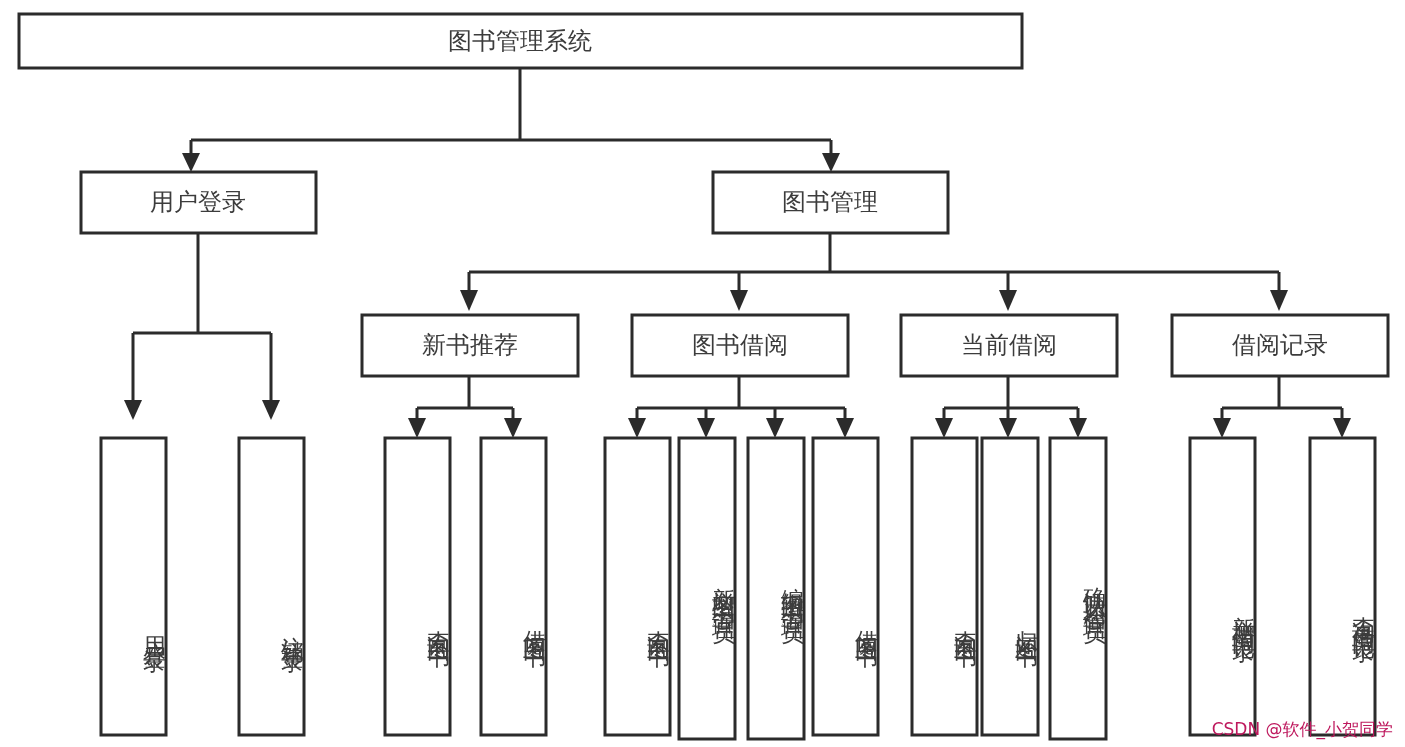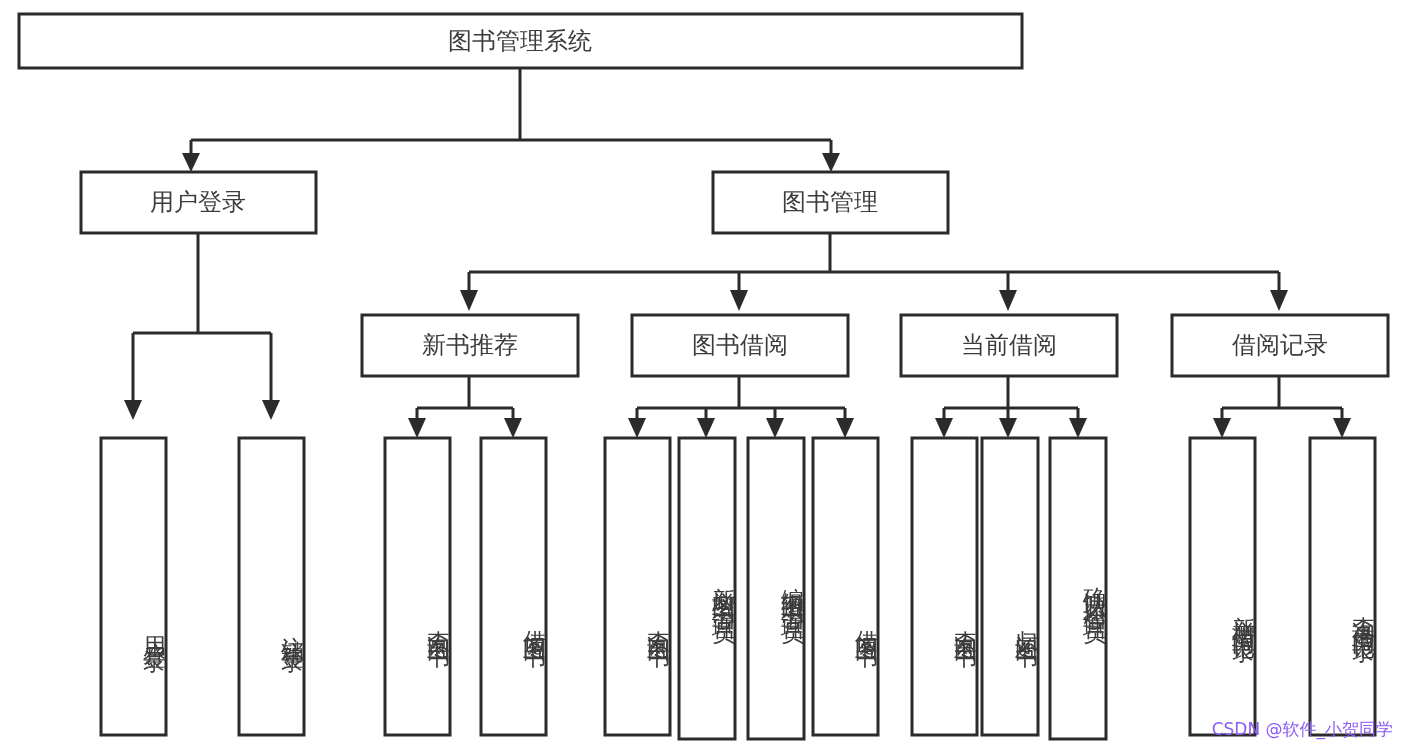--- a/index.html
+++ b/index.html
@@ -63,21 +63,21 @@
     justify-content: center;
     pointer-events: none;
     user-select: none;
   }
   .watermark {
     position: absolute;
     right: 12px;
     bottom: 6px;
     font-family: "DejaVu Sans", "Liberation Sans", sans-serif;
     font-size: 17px;
-    color: #8b5cf6;
+    color: #be185d;
     white-space: nowrap;
     user-select: none;
   }
 </style>
 </head>
 <body>
 
 <div id="diagram-root">
 
   <svg class="diagram" viewBox="0 0 1405 747" xmlns="http://www.w3.org/2000/svg">

